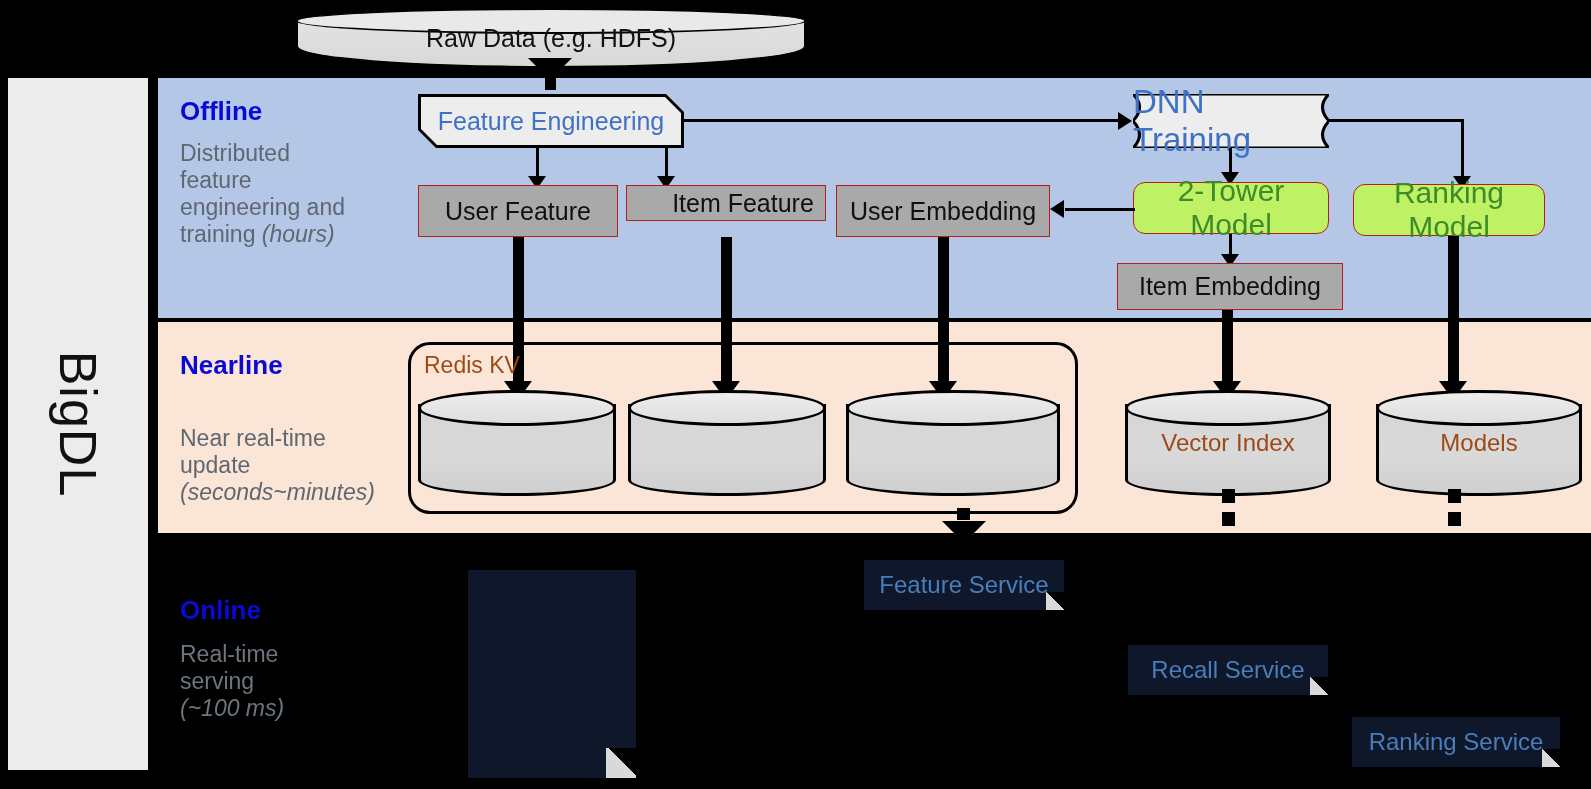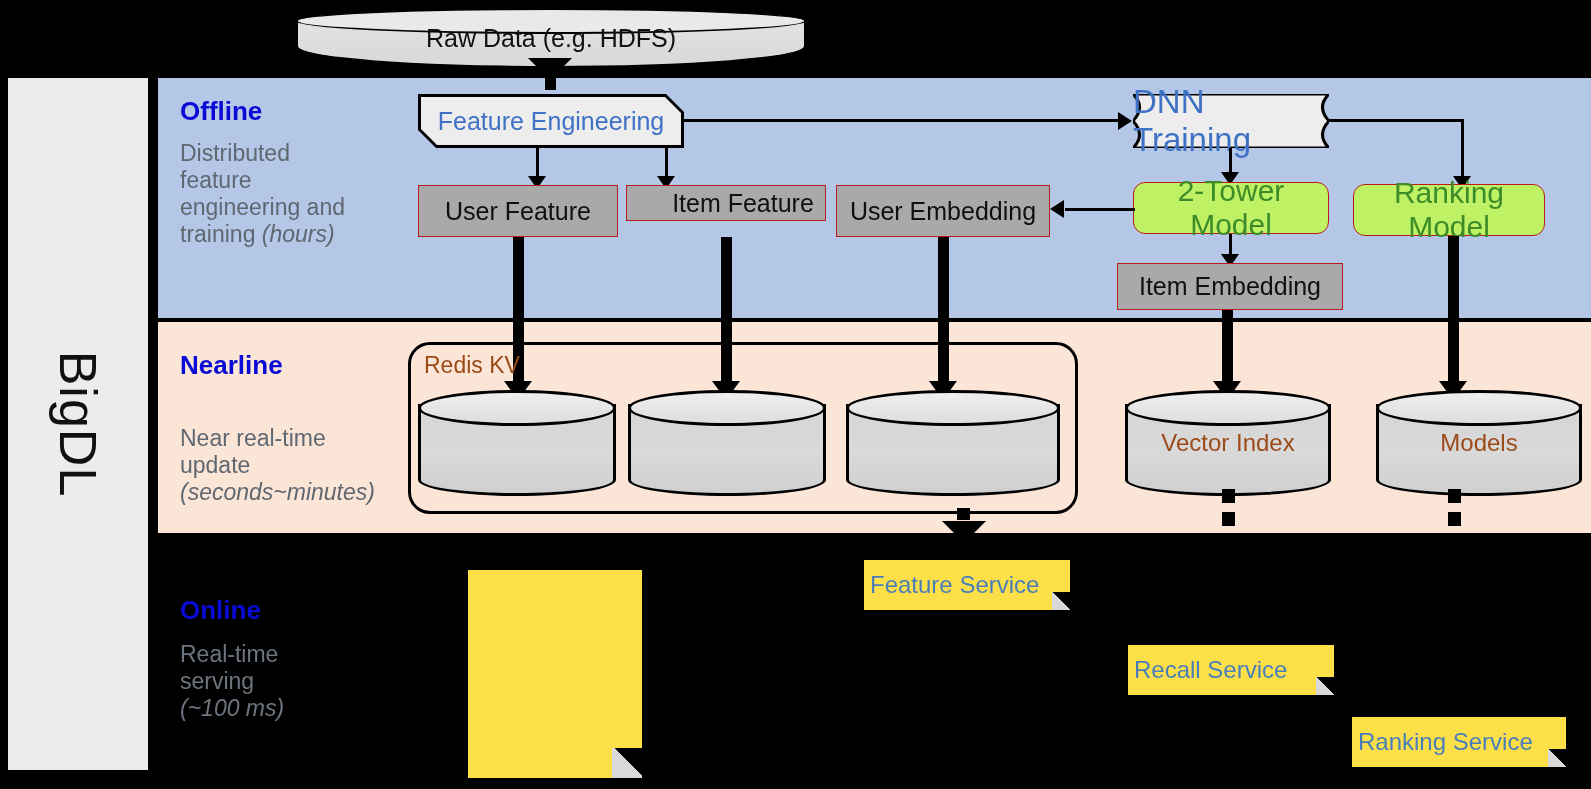--- a/index.html
+++ b/index.html
@@ -70,23 +70,23 @@
       background:#e9e9e9;border:2px solid #000;border-radius:50%;}
   #rawdata .lbl{position:absolute;inset:0;display:flex;align-items:center;
       justify-content:center;font-size:25px;color:#111;}
 
   
   #redis-kv{position:absolute;left:408px;top:342px;width:664px;height:166px;
       border:3px solid #000;border-radius:22px;background:transparent;}
   #redis-kv-label{position:absolute;left:424px;top:352px;font-size:23px;color:#9c4a18;}
 
   
-  .doc{position:absolute;background:#fde047;
-       display:flex;align-items:center;text-align:center;
-       color:#4a7ebb;padding-left:6px;}
+  .doc{position:absolute;background:#0f172a;
+       display:flex;align-items:center;justify-content:center;text-align:center;
+       color:#4a7ebb;}
   .doc .fold{position:absolute;right:0;bottom:0;width:18px;height:18px;
        background:linear-gradient(225deg,#000 0 48%,#d9d9d9 48% 100%);}
   .doc.big .fold{width:30px;height:30px;
        background:linear-gradient(225deg,#000 0 46%,#d9d9d9 46% 100%);}
 
   
   .ln{position:absolute;background:#000;}
   .vthin{width:3px;}
   .hthin{height:3px;}
   .vthick{width:11px;}

